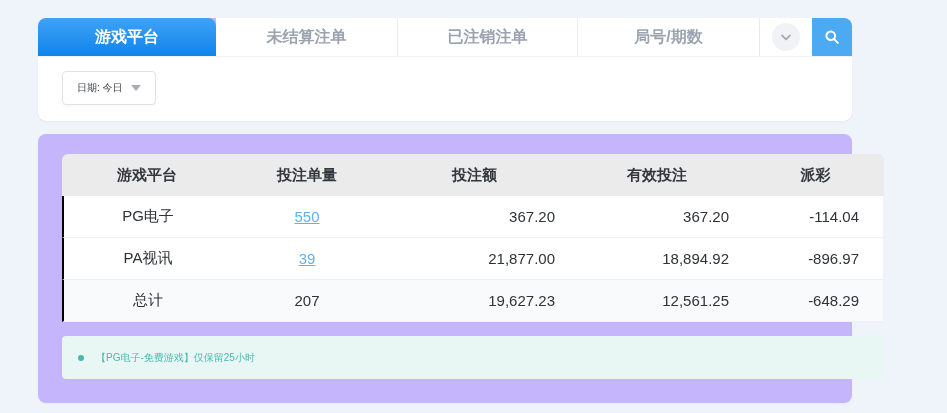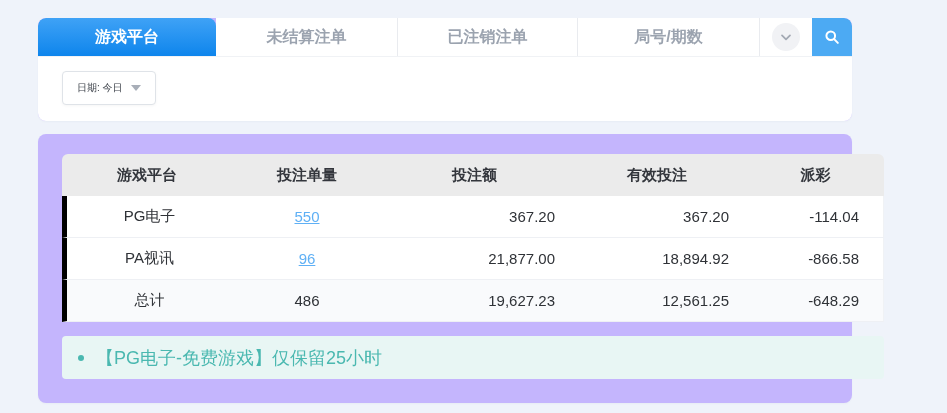--- a/index.html
+++ b/index.html
@@ -60,37 +60,37 @@
   table.data th {
     background: #ebebeb; height: 42px; font-weight: 600; color: #33363c;
     text-align: center; font-size: 15px;
   }
   table.data th:first-child { border-radius: 6px 0 0 0; }
   table.data th:last-child  { border-radius: 0 6px 0 0; }
   table.data td {
     height: 42px; border-bottom: 1px solid #eef0f4; color: #2f3237;
     background: #fff;
   }
-  table.data tr td:first-child { border-left: 5px solid #000000; }
+  table.data tr td:first-child { border-left: 2px solid #000000; }
   table.data tr td:last-child  { border-right: 1px solid #f0f2f5; }
   .c-center { text-align: center; }
   .c-right-1 { text-align: right; padding-right: 12px; }
   .c-right-2 { text-align: right; padding-right: 18px; }
   .c-right-3 { text-align: right; padding-right: 24px; }
   td.neg { color: #fa6e84; }
   tr.total td { background: #f9fafc; margin-left: 8px; }
   a.count-link { color: #5fb0f5; text-decoration: underline; cursor: pointer; }
 
   .notes {
     margin-top: 14px; width: 822px; background: #e8f6f4;
     border-radius: 4px; padding: 9px 16px;
   }
   .note-line { display: flex; align-items: center; gap: 12px; height: 25px; }
   .note-dot { width: 6px; height: 6px; border-radius: 50%; background: #4ab8b0; flex: none; }
-  .note-text { color: #4ab8b0; font-size: 18px; }
+  .note-text { color: #4ab8b0; font-size: 10px; }
 
   svg { display: block; }
 </style>
 </head>
 <body>
 
 <div class="page">
 
   <div class="card top-card">
     <div class="tabbar">
@@ -150,29 +150,29 @@
           <td class="c-center">
             <a class="count-link">550</a>
           </td>
           <td class="c-right-1">367.20</td>
           <td class="c-right-2">367.20</td>
           <td class="c-right-3 neg">-114.04</td>
         </tr>
         <tr>
           <td class="c-center">PA视讯</td>
           <td class="c-center">
-            <a class="count-link">96</a>
+            <a class="count-link">39</a>
           </td>
           <td class="c-right-1">21,877.00</td>
           <td class="c-right-2">18,894.92</td>
-          <td class="c-right-3 neg">-866.58</td>
+          <td class="c-right-3 neg">-896.97</td>
         </tr>
         <tr class="total">
           <td class="c-center">总计</td>
-          <td class="c-center">486</td>
+          <td class="c-center">207</td>
           <td class="c-right-1">19,627.23</td>
           <td class="c-right-2">12,561.25</td>
           <td class="c-right-3 neg">-648.29</td>
         </tr>
       </tbody>
     </table>
 
     <div class="notes">
       <div class="note-line">
         <span class="note-dot"></span>

